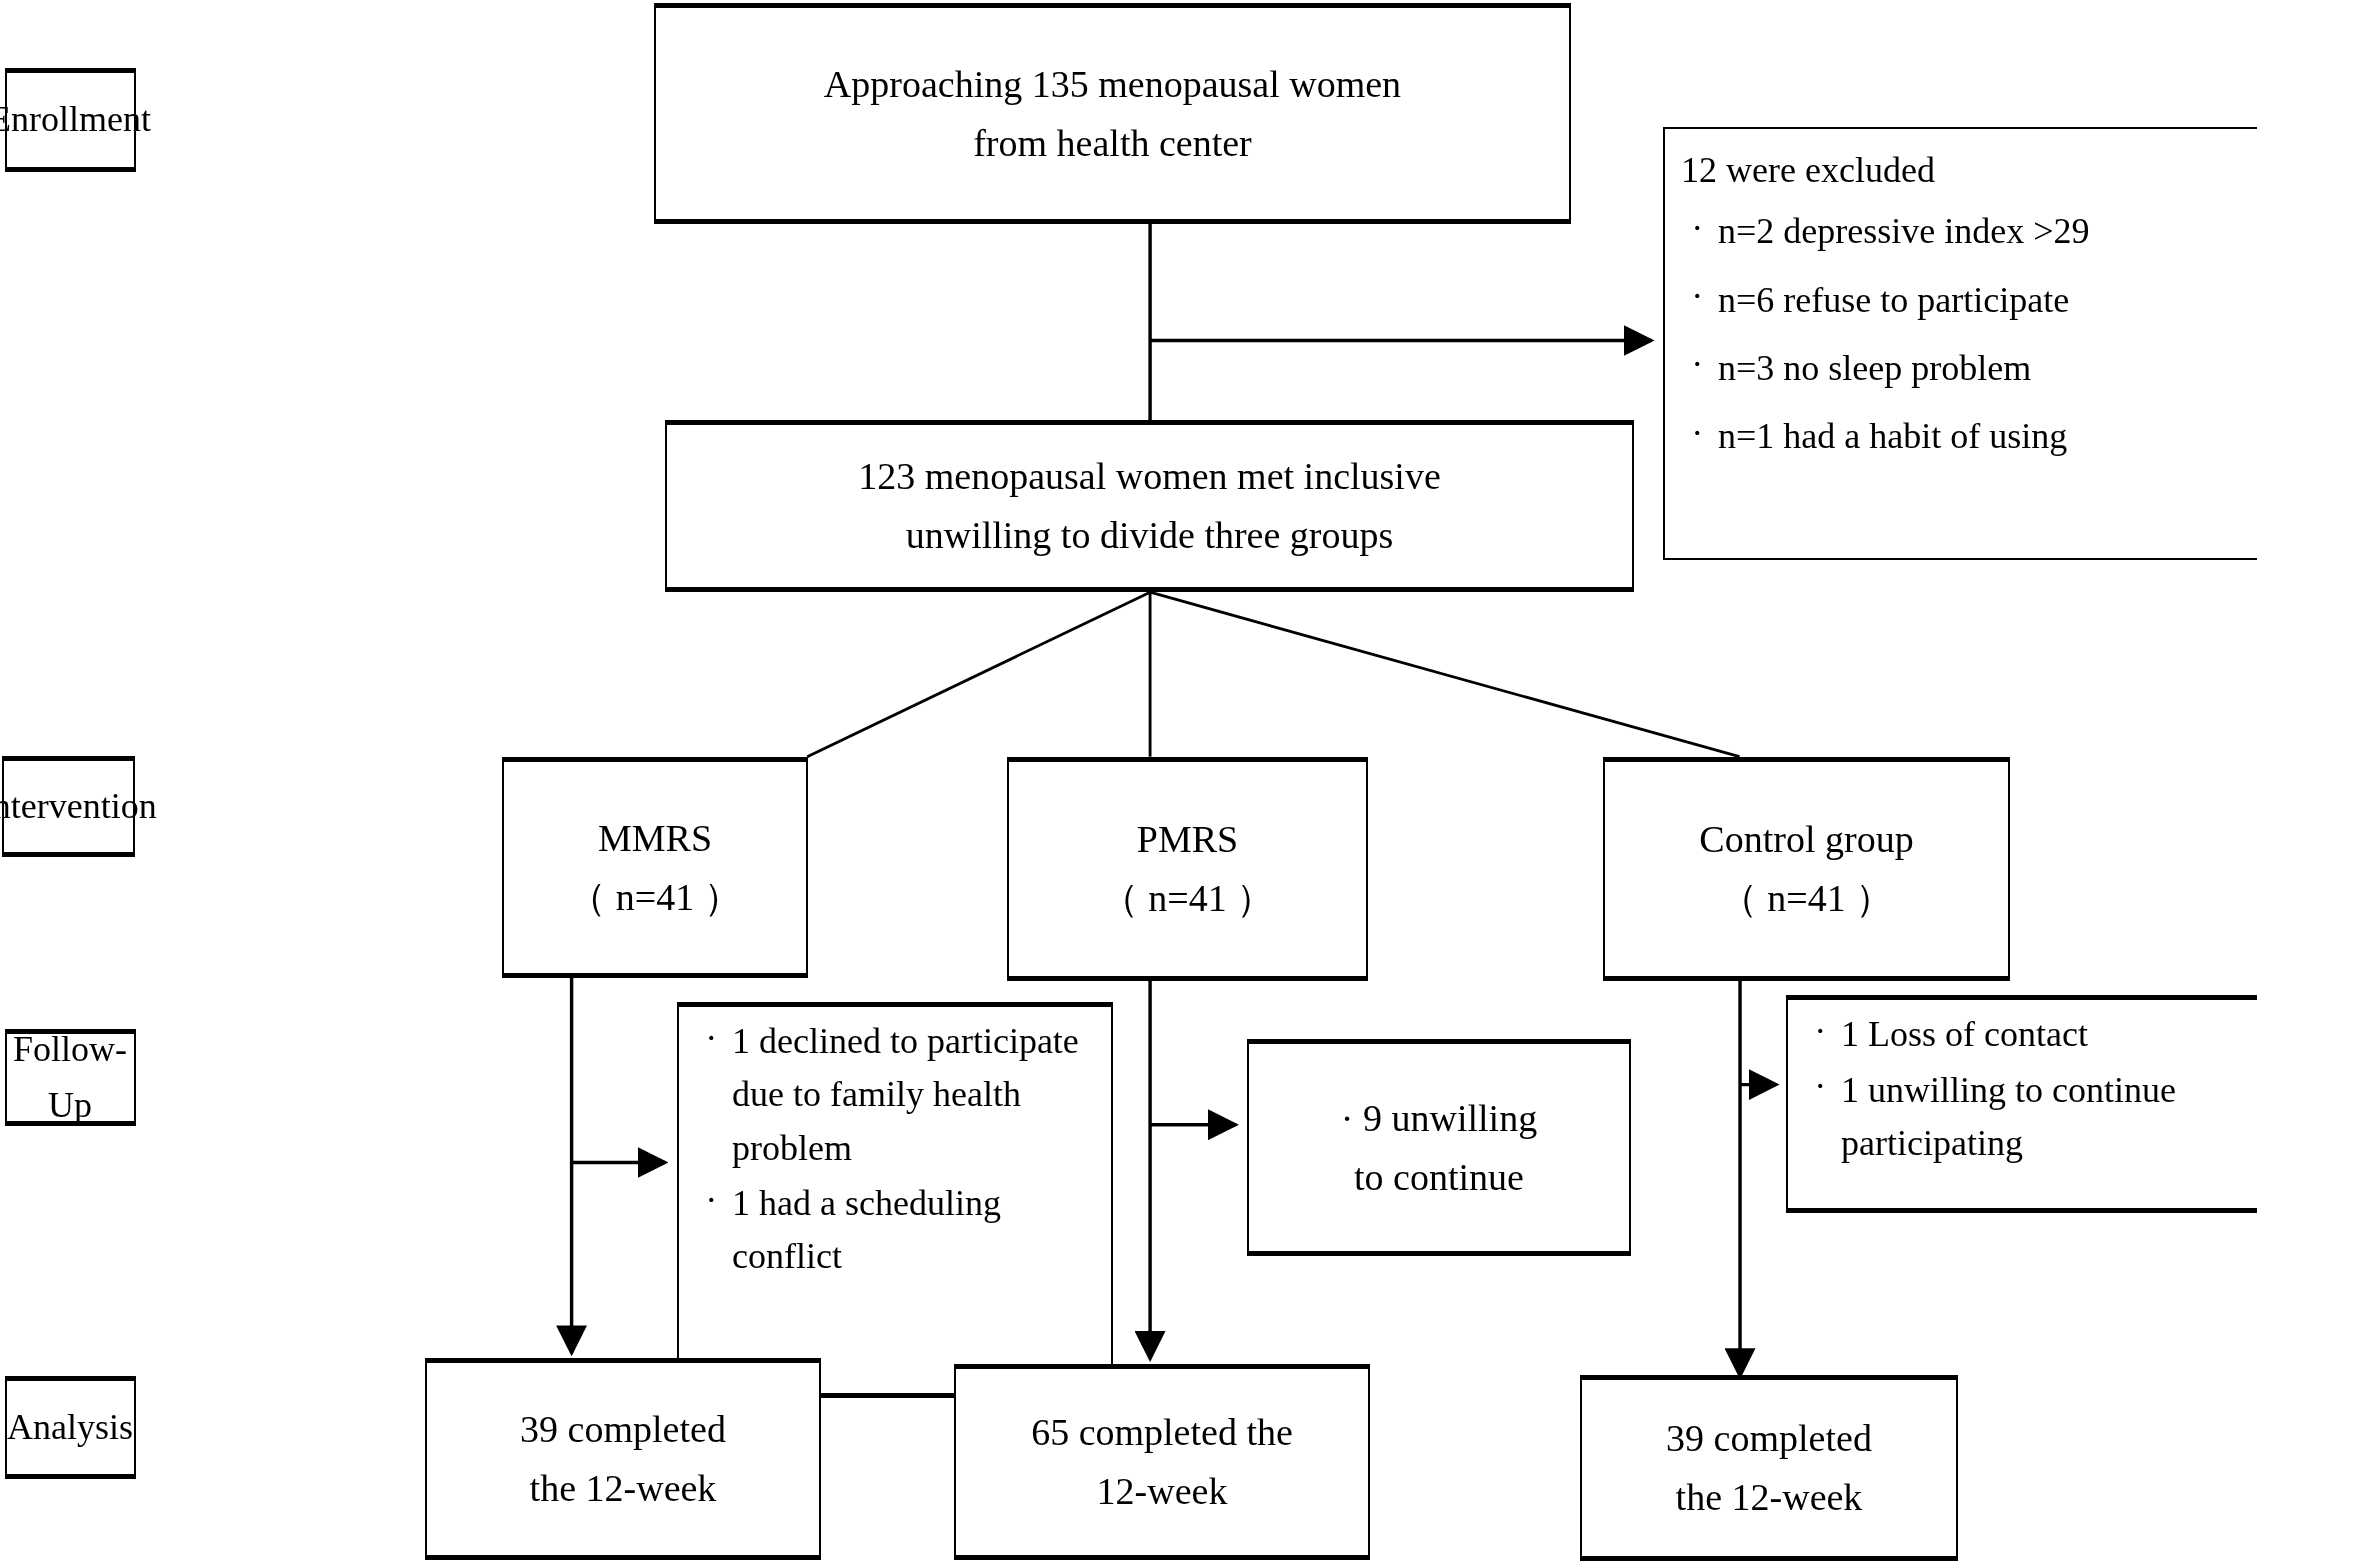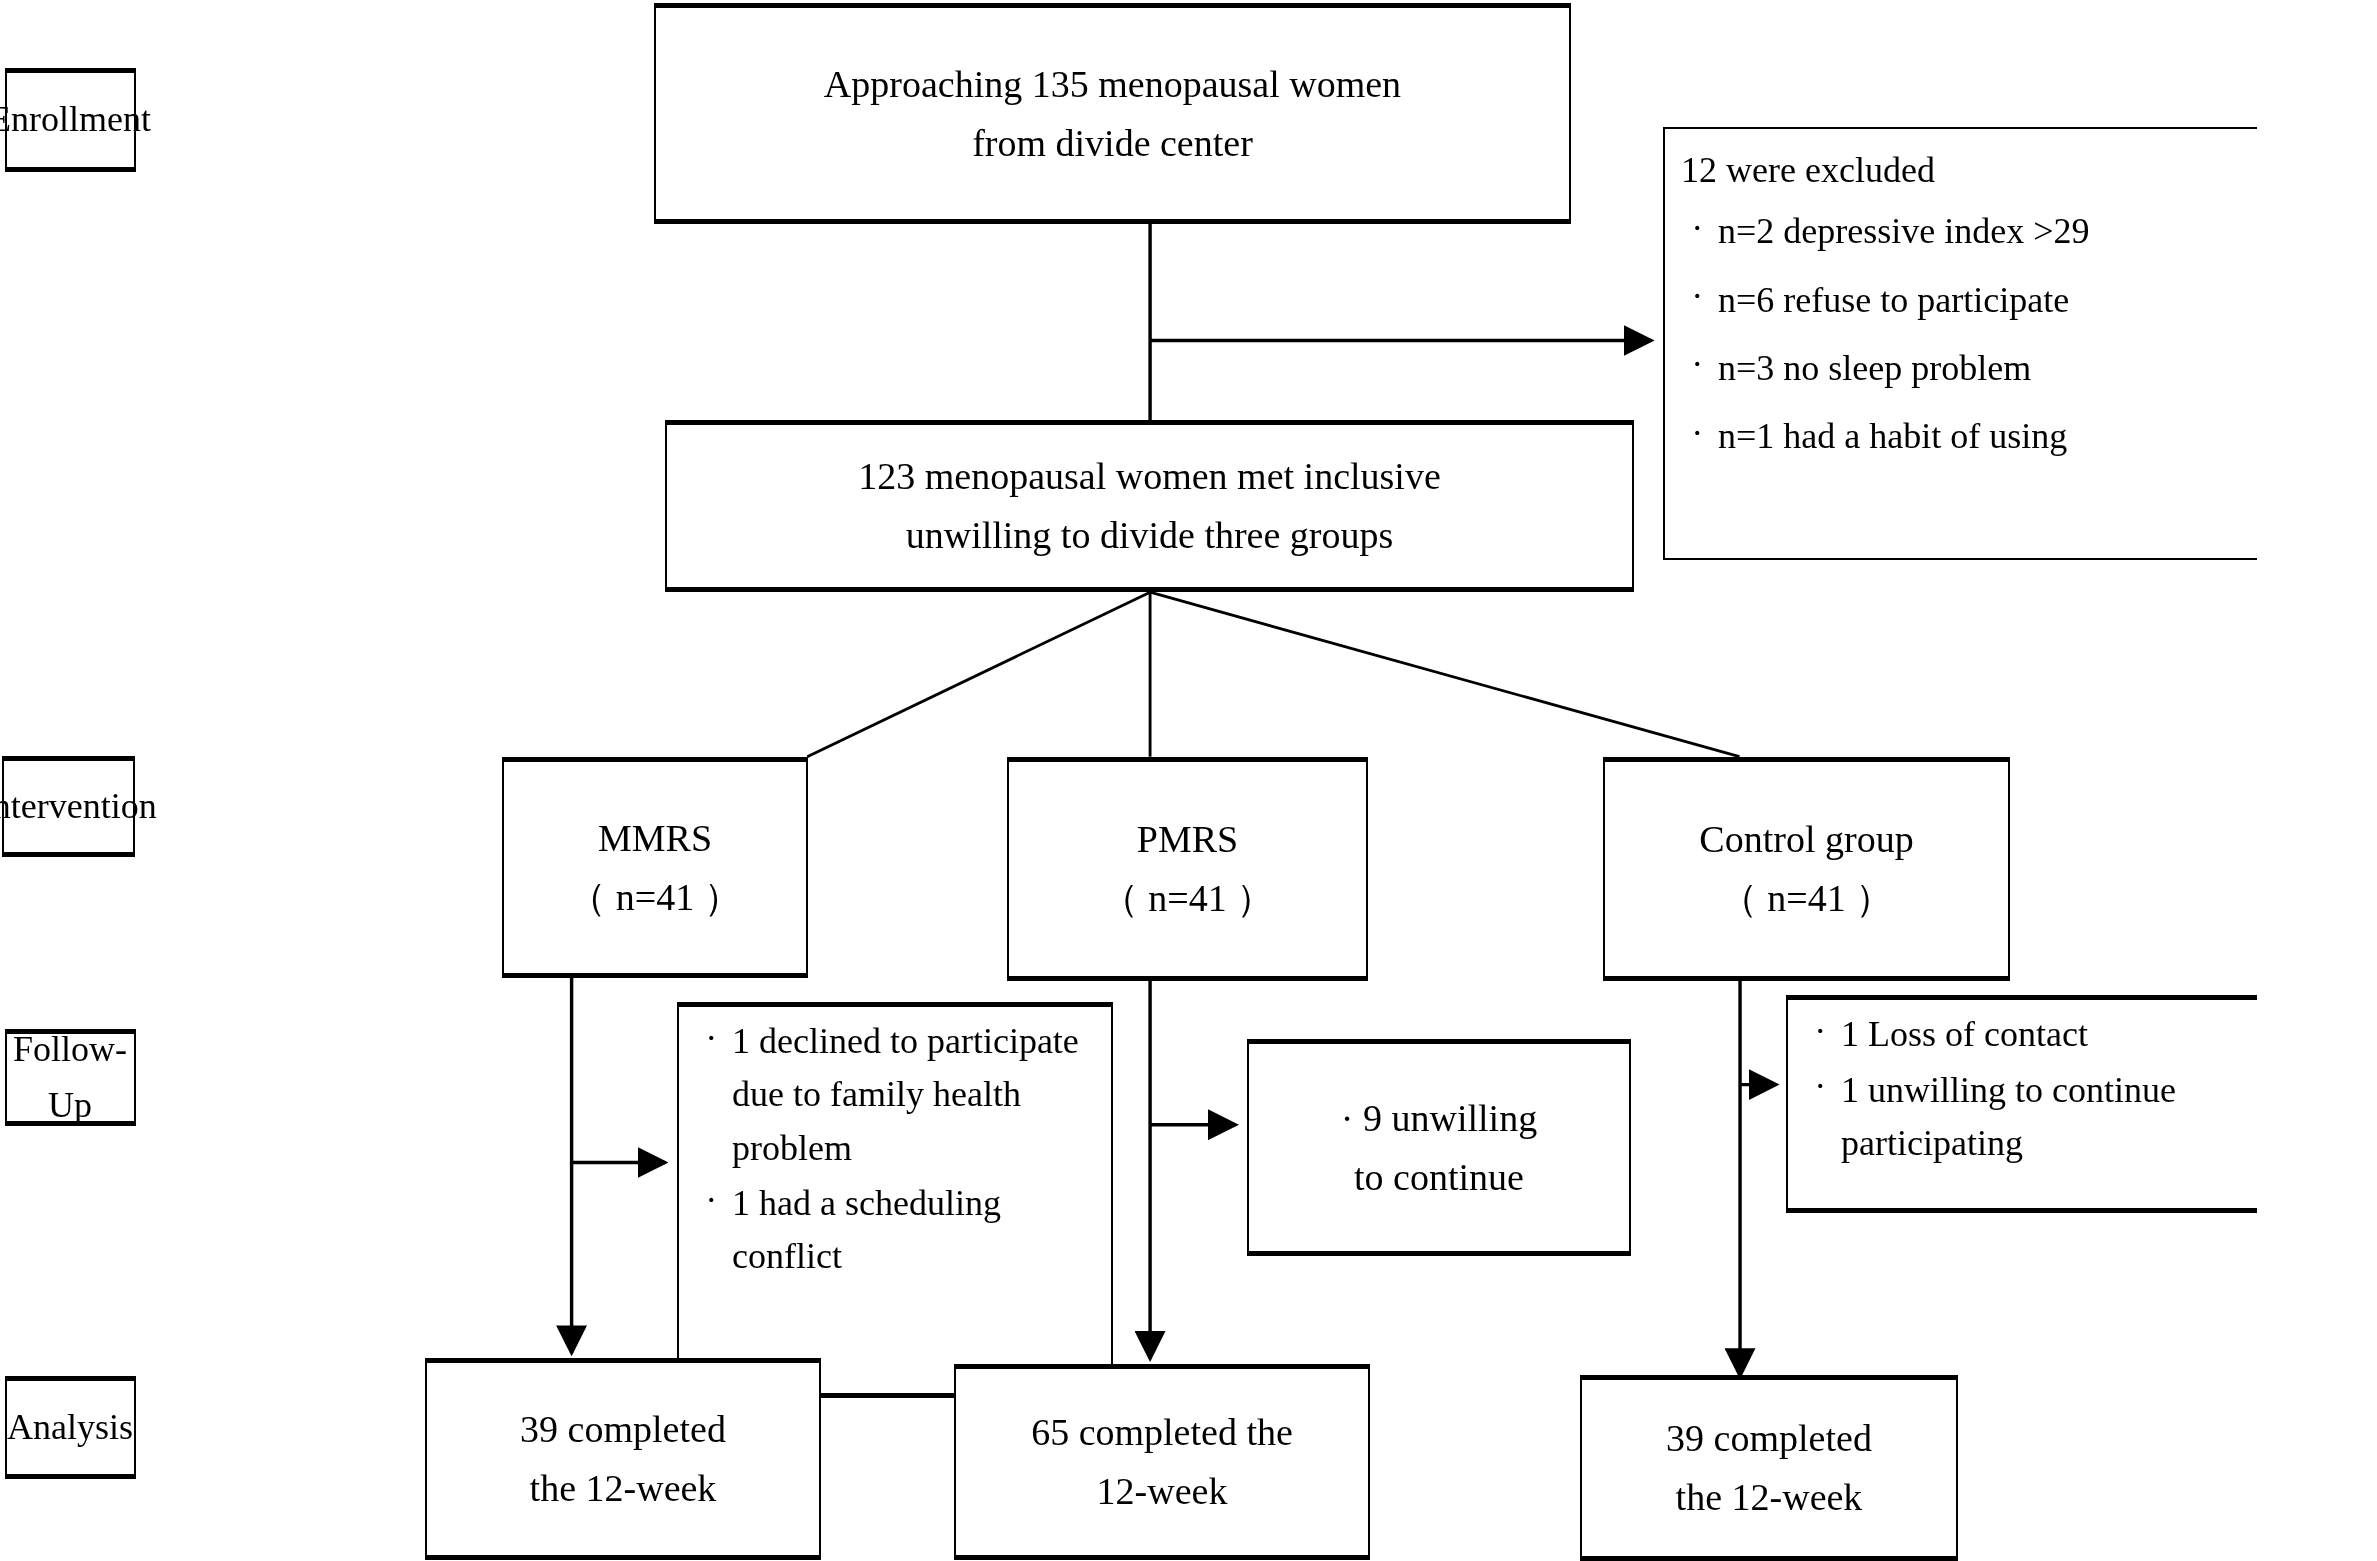--- a/index.html
+++ b/index.html
@@ -123,21 +123,21 @@
     <span class="stage-label">Follow-Up</span>
   </div>
 
   <div class="box topshadow" style="left:4.6px; top:1376px; width:131px; height:103px;">
     <span class="stage-label">Analysis</span>
   </div>
 
   <div class="box topshadow" style="left:654px; top:3.4px; width:917px; height:221px;">
     <div class="node-text">
       <span>Approaching 135 menopausal women</span><br>
-      <span>from divide center</span>
+      <span>from health center</span>
     </div>
   </div>
 
   <div class="box listbox" style="left:1663px; top:127px; width:625px; height:433px;">
     <div class="list">
       <span class="hdr">12 were excluded</span>
       <span class="li">n=2 depressive index &gt;29</span>
       <span class="li">n=6 refuse to participate</span>
       <span class="li">n=3 no sleep problem</span>
       <span class="li">n=1 had a habit of using</span>

